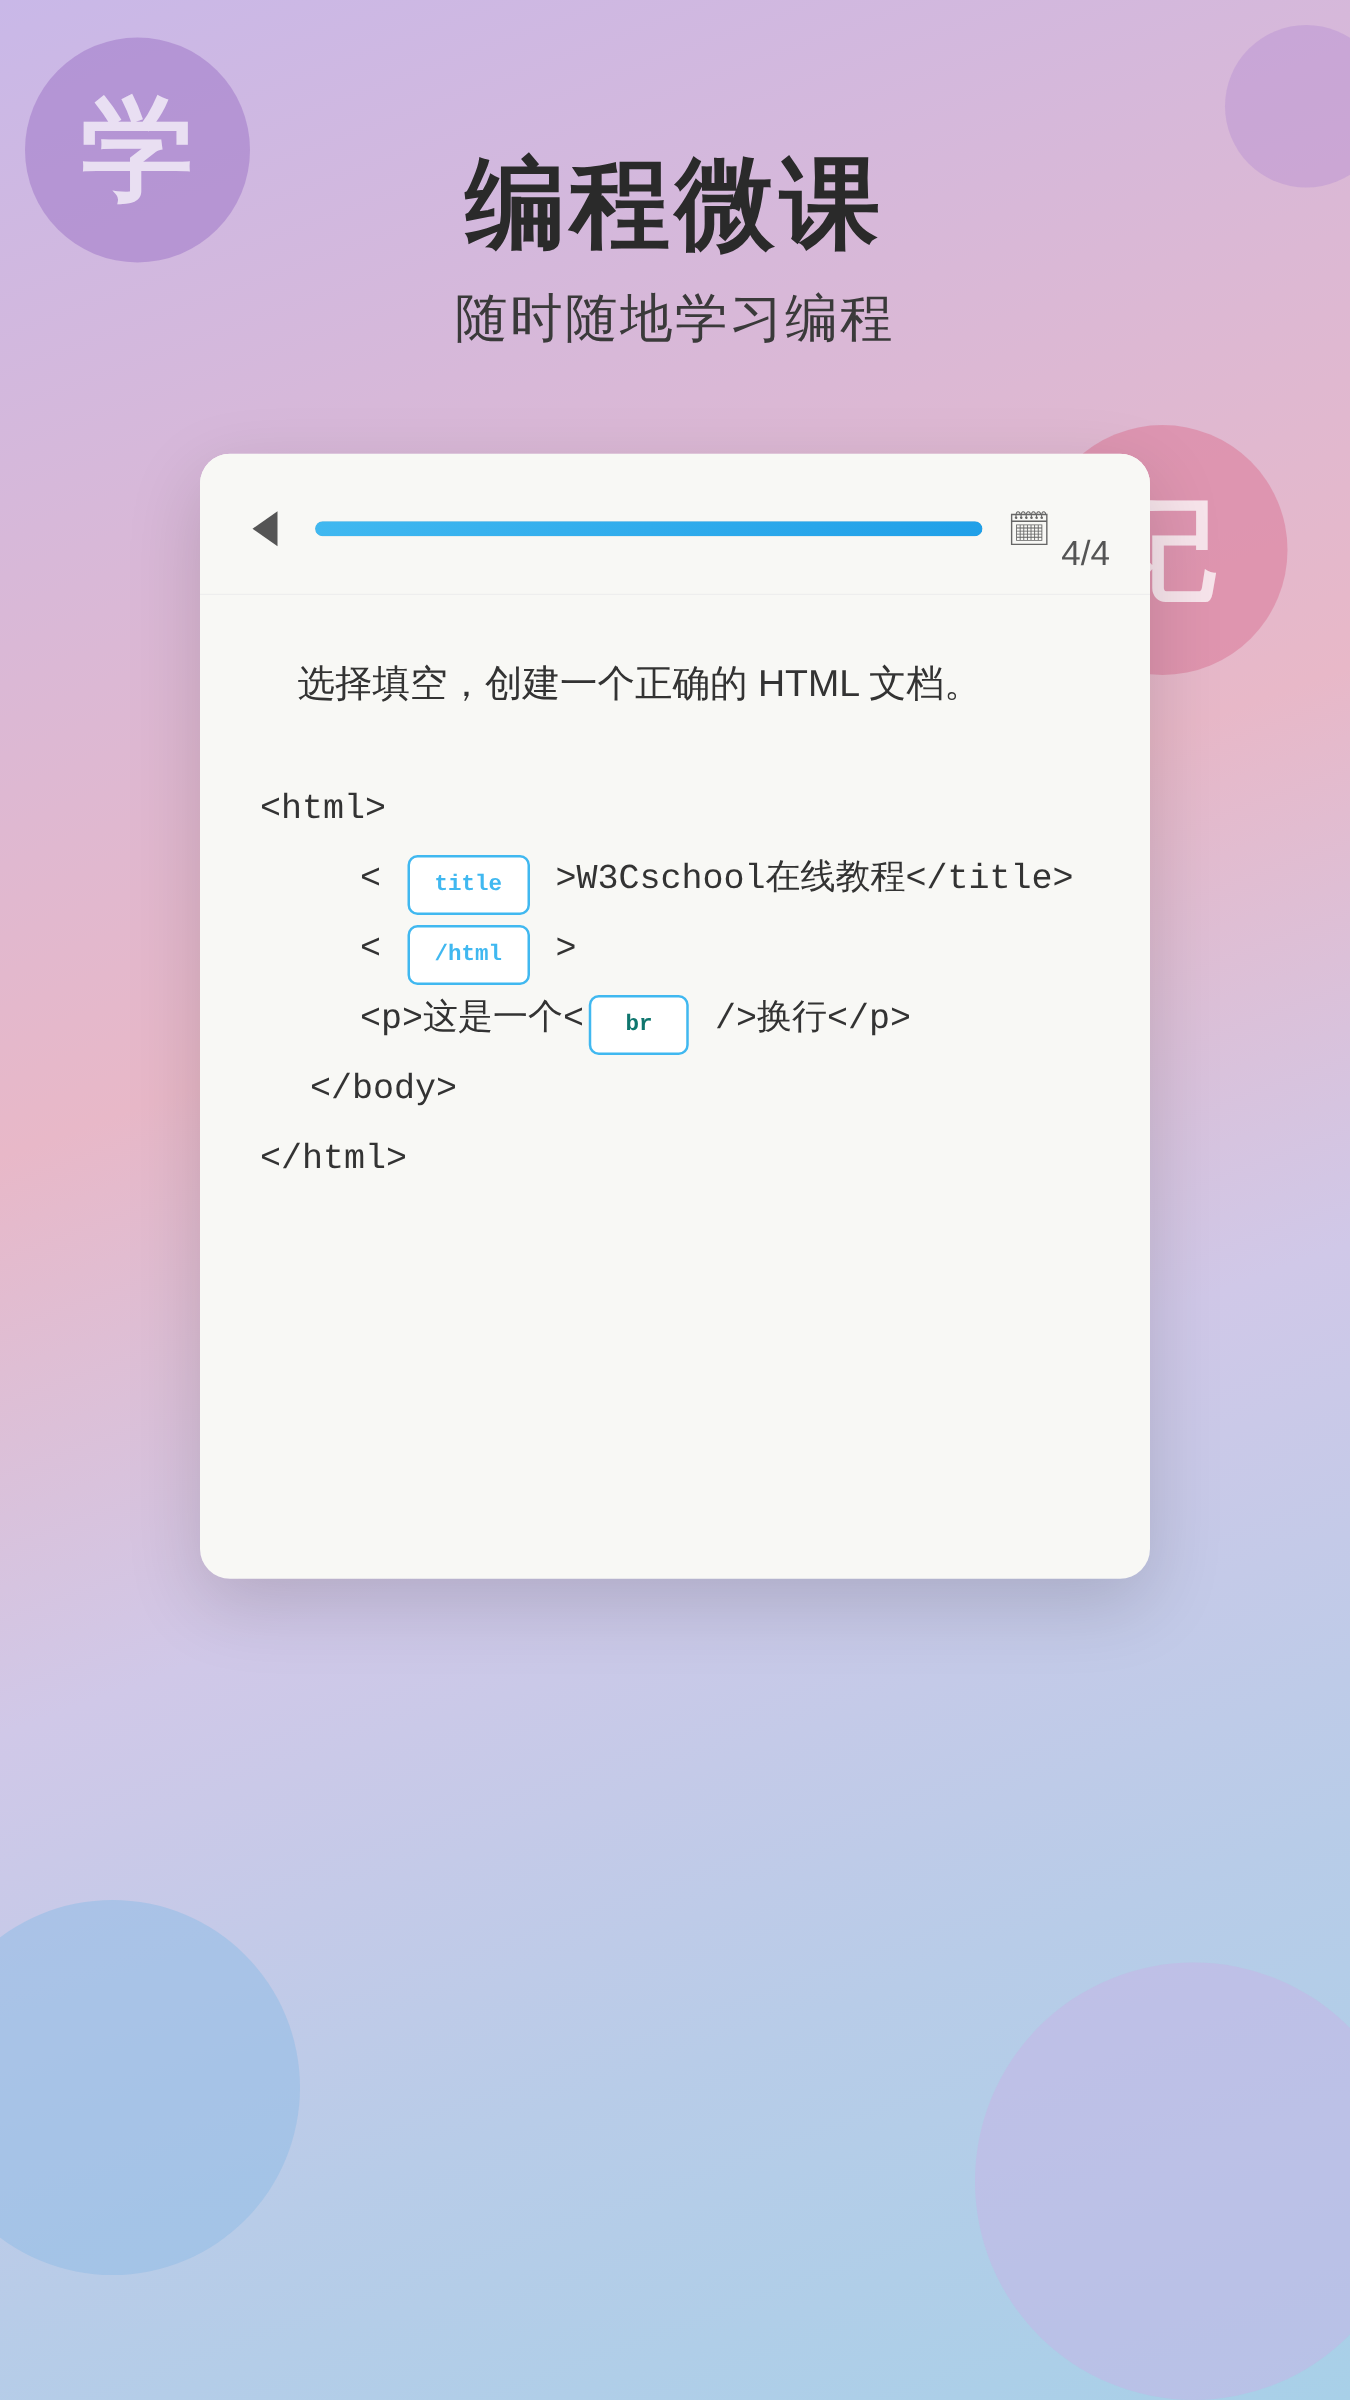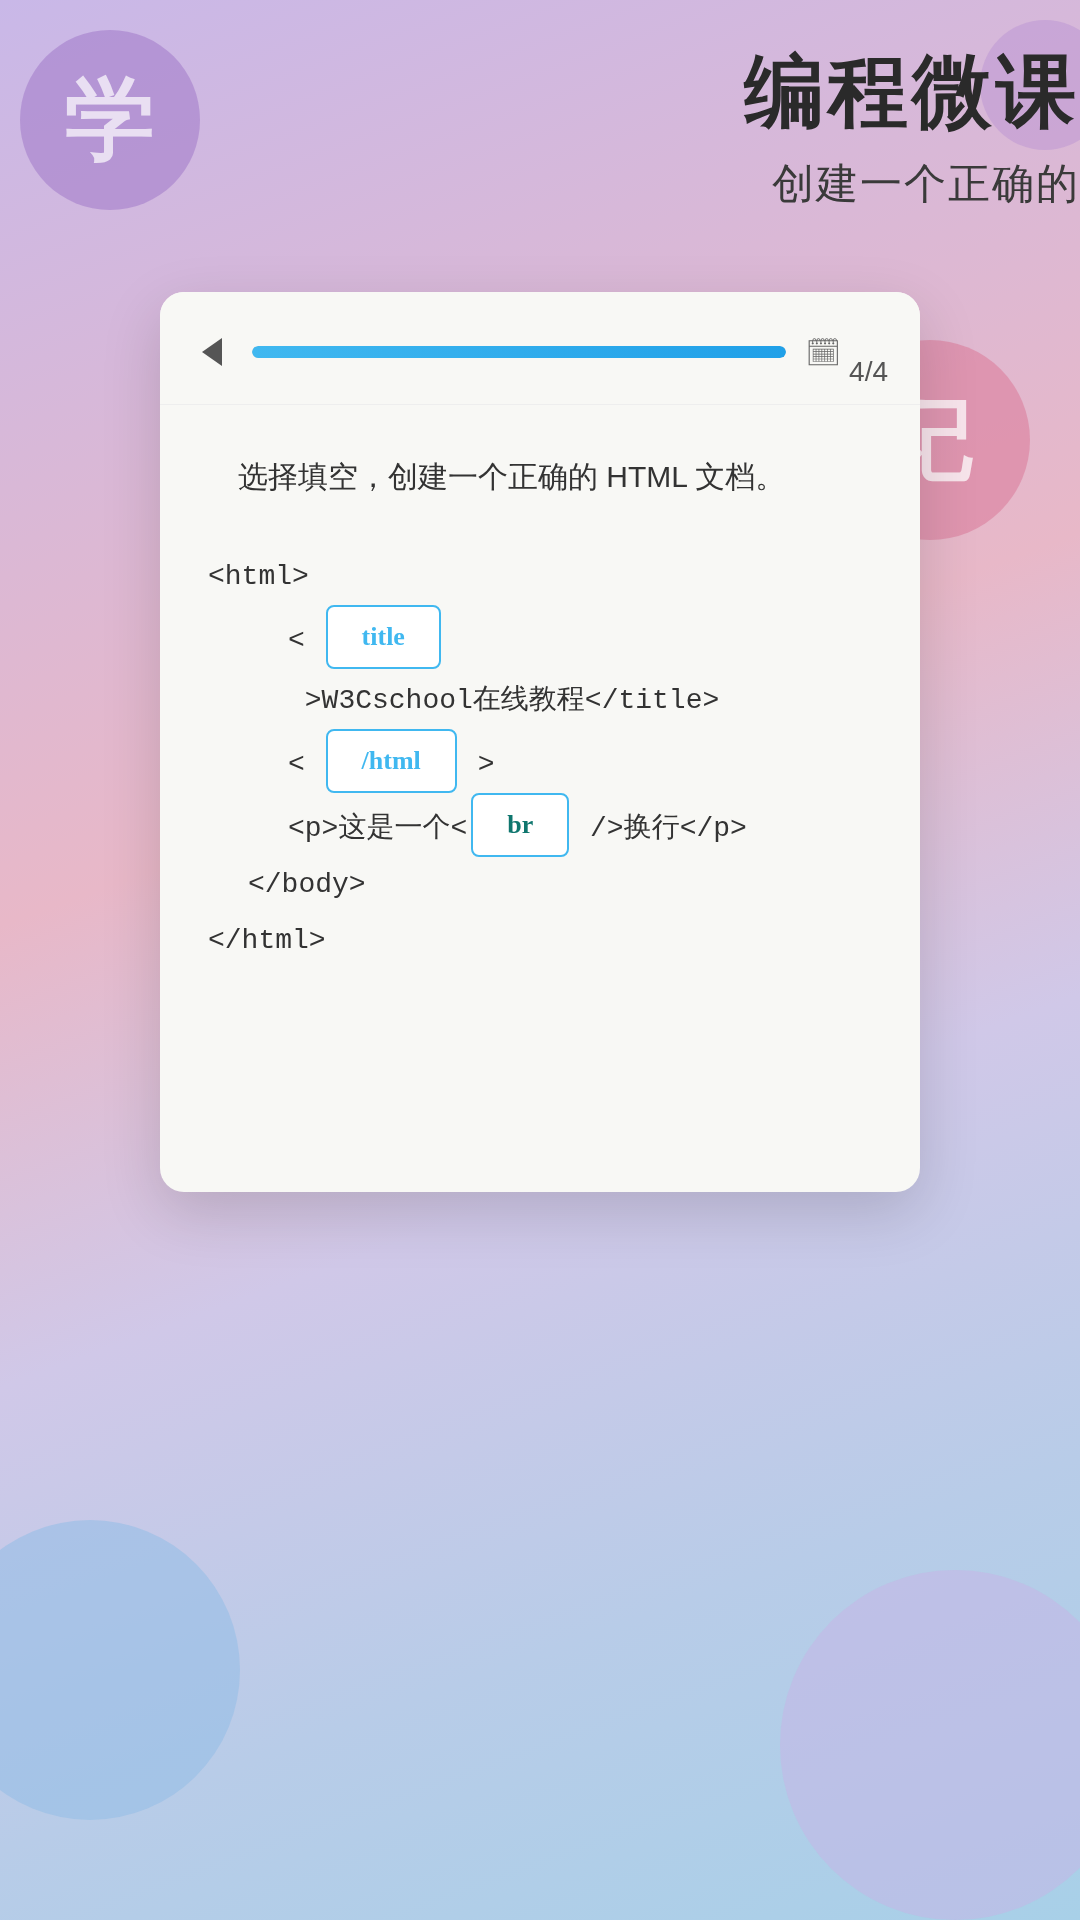--- a/index.html
+++ b/index.html
@@ -80,22 +80,22 @@
       width: 350px;
       height: 350px;
       border-radius: 50%;
       background: rgba(200, 180, 230, 0.5);
     }
 
     
     .header {
       position: relative;
       z-index: 2;
-      text-align: right;
-      padding-top: 48px;
+      text-align: center;
+      padding-top: 119px;
     }
 
     .app-title {
       font-size: 80px;
       font-weight: 900;
       color: #2a2a2a;
       letter-spacing: 4px;
       line-height: 1.1;
     }
 
@@ -217,27 +217,27 @@
 
     .code-indent-2 {
       padding-left: 80px;
     }
 
     
     .blank-chip {
       display: inline-flex;
       align-items: center;
       justify-content: center;
-      padding: 4px 34px;
+      padding: 4px 20px;
       border-radius: 8px;
       border: 2px solid #40b8f0;
       background: white;
       color: #40b8f0;
-      font-size: 26px;
-      font-family: Liberation Serif, serif;
+      font-size: 18px;
+      font-family: Liberation Mono, monospace;
       font-weight: 600;
       min-width: 80px;
     }
 
     .blank-chip.filled {
       background: white;
       border-color: #40b8f0;
       color: #40b8f0;
     }
 
@@ -266,21 +266,21 @@
 
 <div class="bg-circle-right-mid">
   <span>记</span>
 </div>
 
 <div class="bg-blob-bottom-left"></div>
 <div class="bg-blob-bottom-right"></div>
 
 <div class="header">
   <div class="app-title">编程微课</div>
-  <div class="app-subtitle">创建一个正确的</div>
+  <div class="app-subtitle">随时随地学习编程</div>
 </div>
 
 <div class="card-container">
   <div class="card">
 
     <div class="card-header">
       <div class="back-btn">
         <div class="back-icon"></div>
       </div>
 

